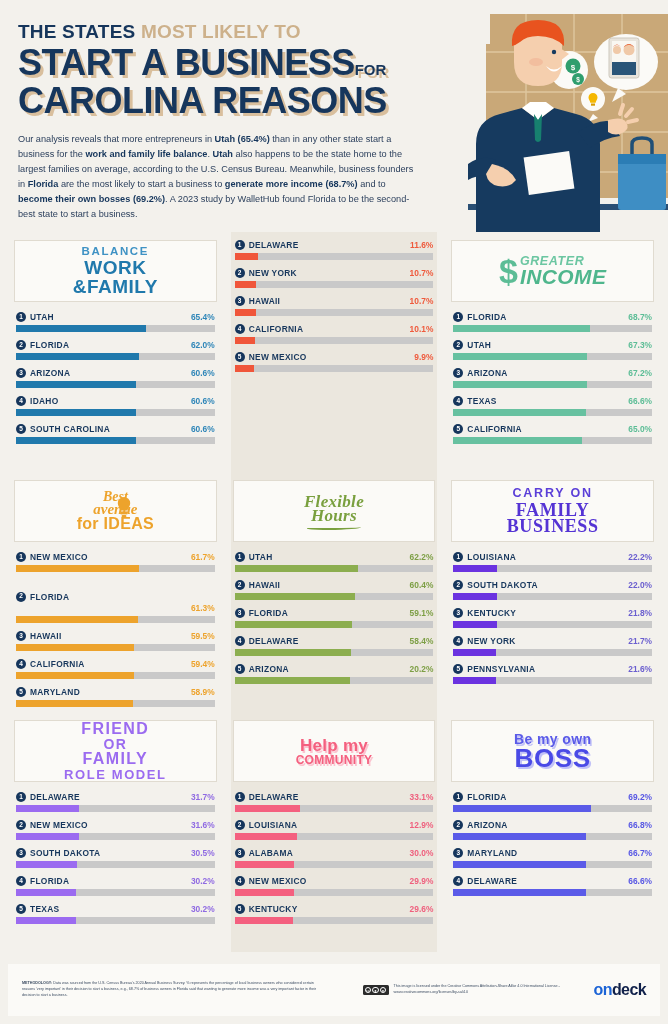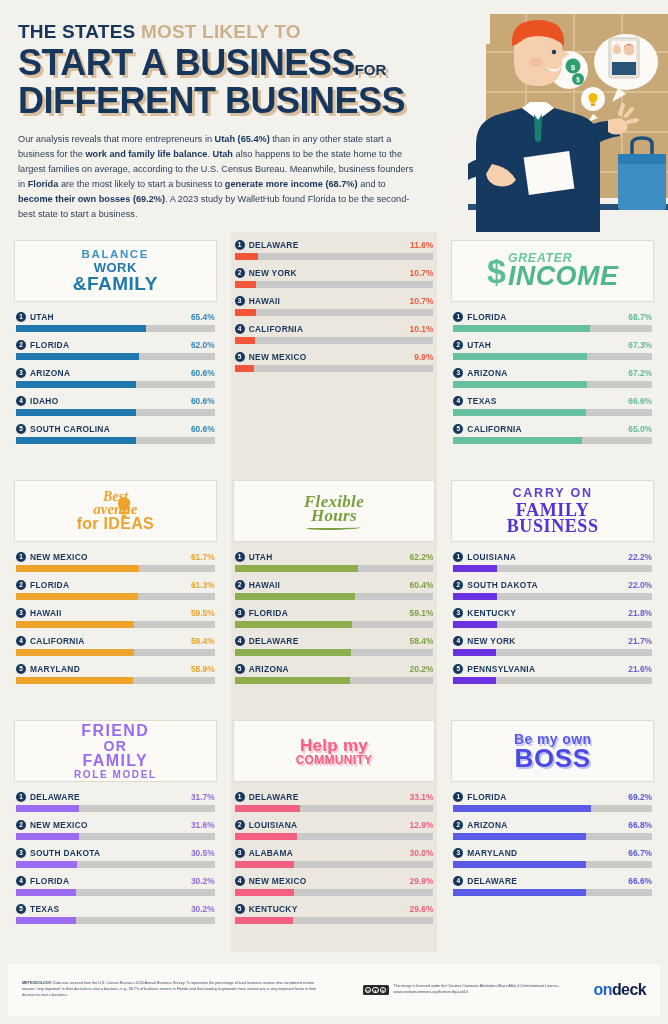--- a/index.html
+++ b/index.html
@@ -57,52 +57,52 @@
     background:#fbfaf7;
     height:62px;
     display:flex; align-items:center; justify-content:center;
     text-align:center;
     margin-bottom:10px;
   }
   .card-head-inner { line-height:1.0; }
 
   
   .t-balance .l1 { font-size:11.5px; font-weight:bold; letter-spacing:1.6px; color:#3f92c4; }
-  .t-balance .l2 { font-size:13px; font-weight:bold; letter-spacing:.5px; color:#2079ac; margin-top:1px; }
+  .t-balance .l2 { font-size:19px; font-weight:bold; letter-spacing:.5px; color:#2079ac; margin-top:1px; }
   .t-balance .l3 { font-size:19px; font-weight:bold; letter-spacing:.5px; color:#2079ac; }
 
   .t-job .l1 { font-size:15px; font-weight:bold; letter-spacing:1.2px; color:#ef5a3c; }
   .t-job .l2 { font-family:"Liberation Serif", serif; font-size:21px; font-weight:bold; letter-spacing:.5px; color:#e8402a; margin-top:1px; }
 
   .t-income { display:flex; align-items:center; justify-content:center; gap:2px; }
   .t-income .dollar { font-size:34px; font-weight:bold; color:#5cbd96; line-height:.85; }
   .t-income .stack { text-align:left; font-style:italic; }
   .t-income .l1 { font-size:12.5px; font-weight:bold; letter-spacing:.6px; color:#6cc6a2; }
-  .t-income .l2 { font-size:27px; font-weight:bold; letter-spacing:.4px; color:#4fb68d; margin-top:-2px; }
+  .t-income .l2 { font-size:21px; font-weight:bold; letter-spacing:.4px; color:#4fb68d; margin-top:-2px; }
 
   .t-ideas { position:relative; }
   .t-ideas .l1 { font-family:"Liberation Serif", serif; font-style:italic; font-size:14px; font-weight:bold; color:#eda32c; }
   .t-ideas .l2 { font-family:"Liberation Serif", serif; font-style:italic; font-size:15px; font-weight:bold; color:#eda32c; margin-top:-2px; }
   .t-ideas .l3 { font-size:16px; font-weight:bold; color:#eda32c; letter-spacing:.3px; margin-top:-1px; }
   .bulb { position:absolute; right:22px; top:6px; }
 
   .t-flex { font-family:"Liberation Serif", serif; font-style:italic; color:#7aa03f; }
   .t-flex .l1 { font-size:17px; font-weight:bold; letter-spacing:.3px; }
   .t-flex .l2 { font-size:17px; font-weight:bold; letter-spacing:.3px; margin-top:-3px; }
   .t-flex .swoosh { display:block; width:54px; height:5px; margin:1px auto 0 auto;
     border-bottom:2px solid #7aa03f; border-radius:0 0 60% 30%; }
 
   .t-carry .l1 { font-size:12.5px; font-weight:bold; letter-spacing:1.8px; color:#5b3fd8; }
   .t-carry .l2 { font-family:"Liberation Serif", serif; font-size:18px; font-weight:bold; letter-spacing:.6px; color:#5433d4; margin-top:1px; }
   .t-carry .l3 { font-family:"Liberation Serif", serif; font-size:18px; font-weight:bold; letter-spacing:.6px; color:#5433d4; margin-top:-2px; }
 
   .t-friend .l1 { font-size:16px; font-weight:bold; letter-spacing:1.4px; color:#9b6bf0; }
   .t-friend .l2 { font-size:14px; font-weight:bold; letter-spacing:1.4px; color:#9b6bf0; margin-top:0; }
   .t-friend .l3 { font-size:16px; font-weight:bold; letter-spacing:1.4px; color:#9b6bf0; }
-  .t-friend .l4 { font-size:10px; font-weight:bold; letter-spacing:1.6px; color:#9b6bf0; margin-top:1px; }
+  .t-friend .l4 { font-size:13px; font-weight:bold; letter-spacing:1.6px; color:#9b6bf0; margin-top:1px; }
 
   .t-help .l1 { font-size:17px; font-weight:bold; letter-spacing:.3px; color:#f4607f; text-shadow:1.5px 1.5px 0 #fbc3cf; }
   .t-help .l2 { font-size:12px; font-weight:bold; letter-spacing:.3px; color:#f4607f; margin-top:0; text-shadow:1.5px 1.5px 0 #fbc3cf; }
 
   .t-boss .l1 { font-size:14px; font-weight:bold; letter-spacing:.4px; color:#5b5be8; text-shadow:1.5px 1.5px 0 #c2c2f7; }
   .t-boss .l2 { font-size:26px; font-weight:bold; letter-spacing:.6px; color:#4a4ae6; margin-top:-1px; text-shadow:2px 2px 0 #c2c2f7; }
 
   
   .rows { padding:0 2px; }
   .row { margin-bottom:8.5px; }
@@ -204,21 +204,21 @@
   </svg>
 
   <div class="headline">
     <div class="hl-line1">
       <span class="dark">THE STATES</span>
       <span class="tan">MOST LIKELY TO</span>
     </div>
     <div class="hl-big">
       <span>START A BUSINESS</span><span class="for">FOR</span>
     </div>
-    <div class="hl-big">DIFFERENT BUSINESS</div>
+    <div class="hl-big">CAROLINA REASONS</div>
   </div>
 
   <div class="intro">Our analysis reveals that more entrepreneurs in <b>Utah (65.4%)</b> than in any other state start a business for the <b>work and family life balance</b>. <b>Utah</b> also happens to be the state home to the largest families on average, according to the U.S. Census Bureau. Meanwhile, business founders in <b>Florida</b> are the most likely to start a business to <b>generate more income (68.7%)</b> and to <b>become their own bosses (69.2%)</b>. A 2023 study by WalletHub found Florida to be the second-best state to start a business.</div>
 </div>
 
 <div class="grid">
   <div class="midpanel"></div>
 
   <div class="card">
     <div class="card-head">
@@ -422,21 +422,21 @@
             <span class="pct" style="color: rgb(237, 163, 44);">61.7%</span>
           </div>
           <div class="track">
             <div class="fill" style="width: 61.7%; background: rgb(237, 163, 44);"></div>
           </div>
         </div>
         <div class="row">
           <div class="row-top">
             <span class="badge">2</span>
             <span class="state">FLORIDA</span>
-            <span class="pct" style="color: rgb(237, 163, 44);">61.3%</span>
+            <span class="pct" style="color: rgb(237, 163, 44); margin-top: 23px;">61.3%</span>
           </div>
           <div class="track">
             <div class="fill" style="width: 61.3%; background: rgb(237, 163, 44);"></div>
           </div>
         </div>
         <div class="row">
           <div class="row-top">
             <span class="badge">3</span>
             <span class="state">HAWAII</span>
             <span class="pct" style="color: rgb(237, 163, 44);">59.5%</span>

